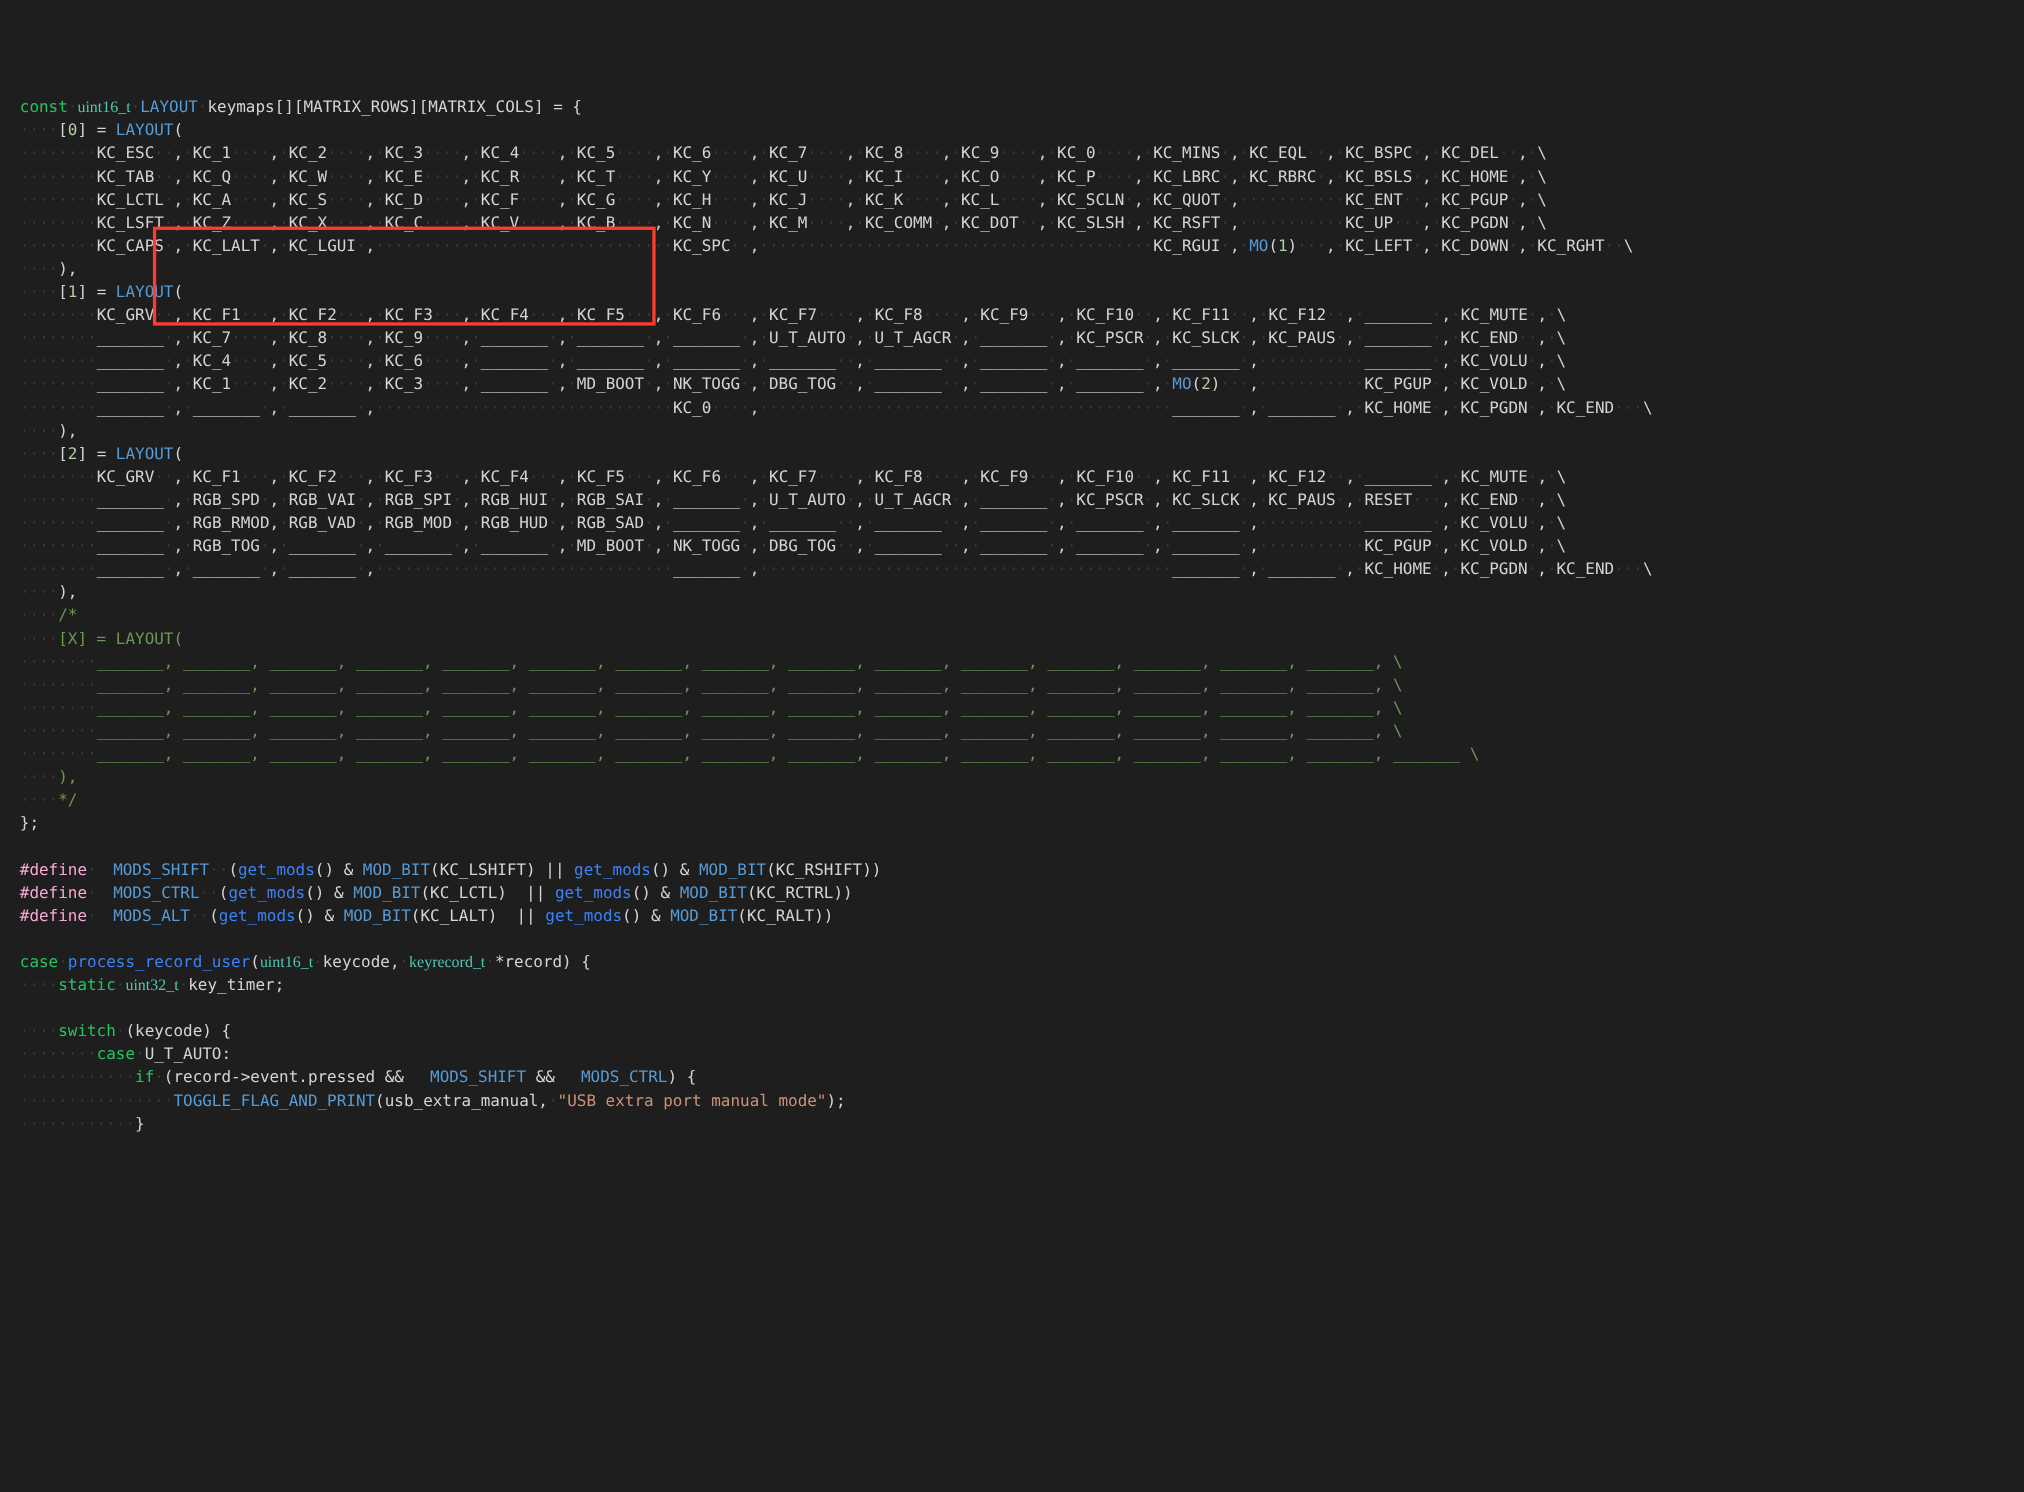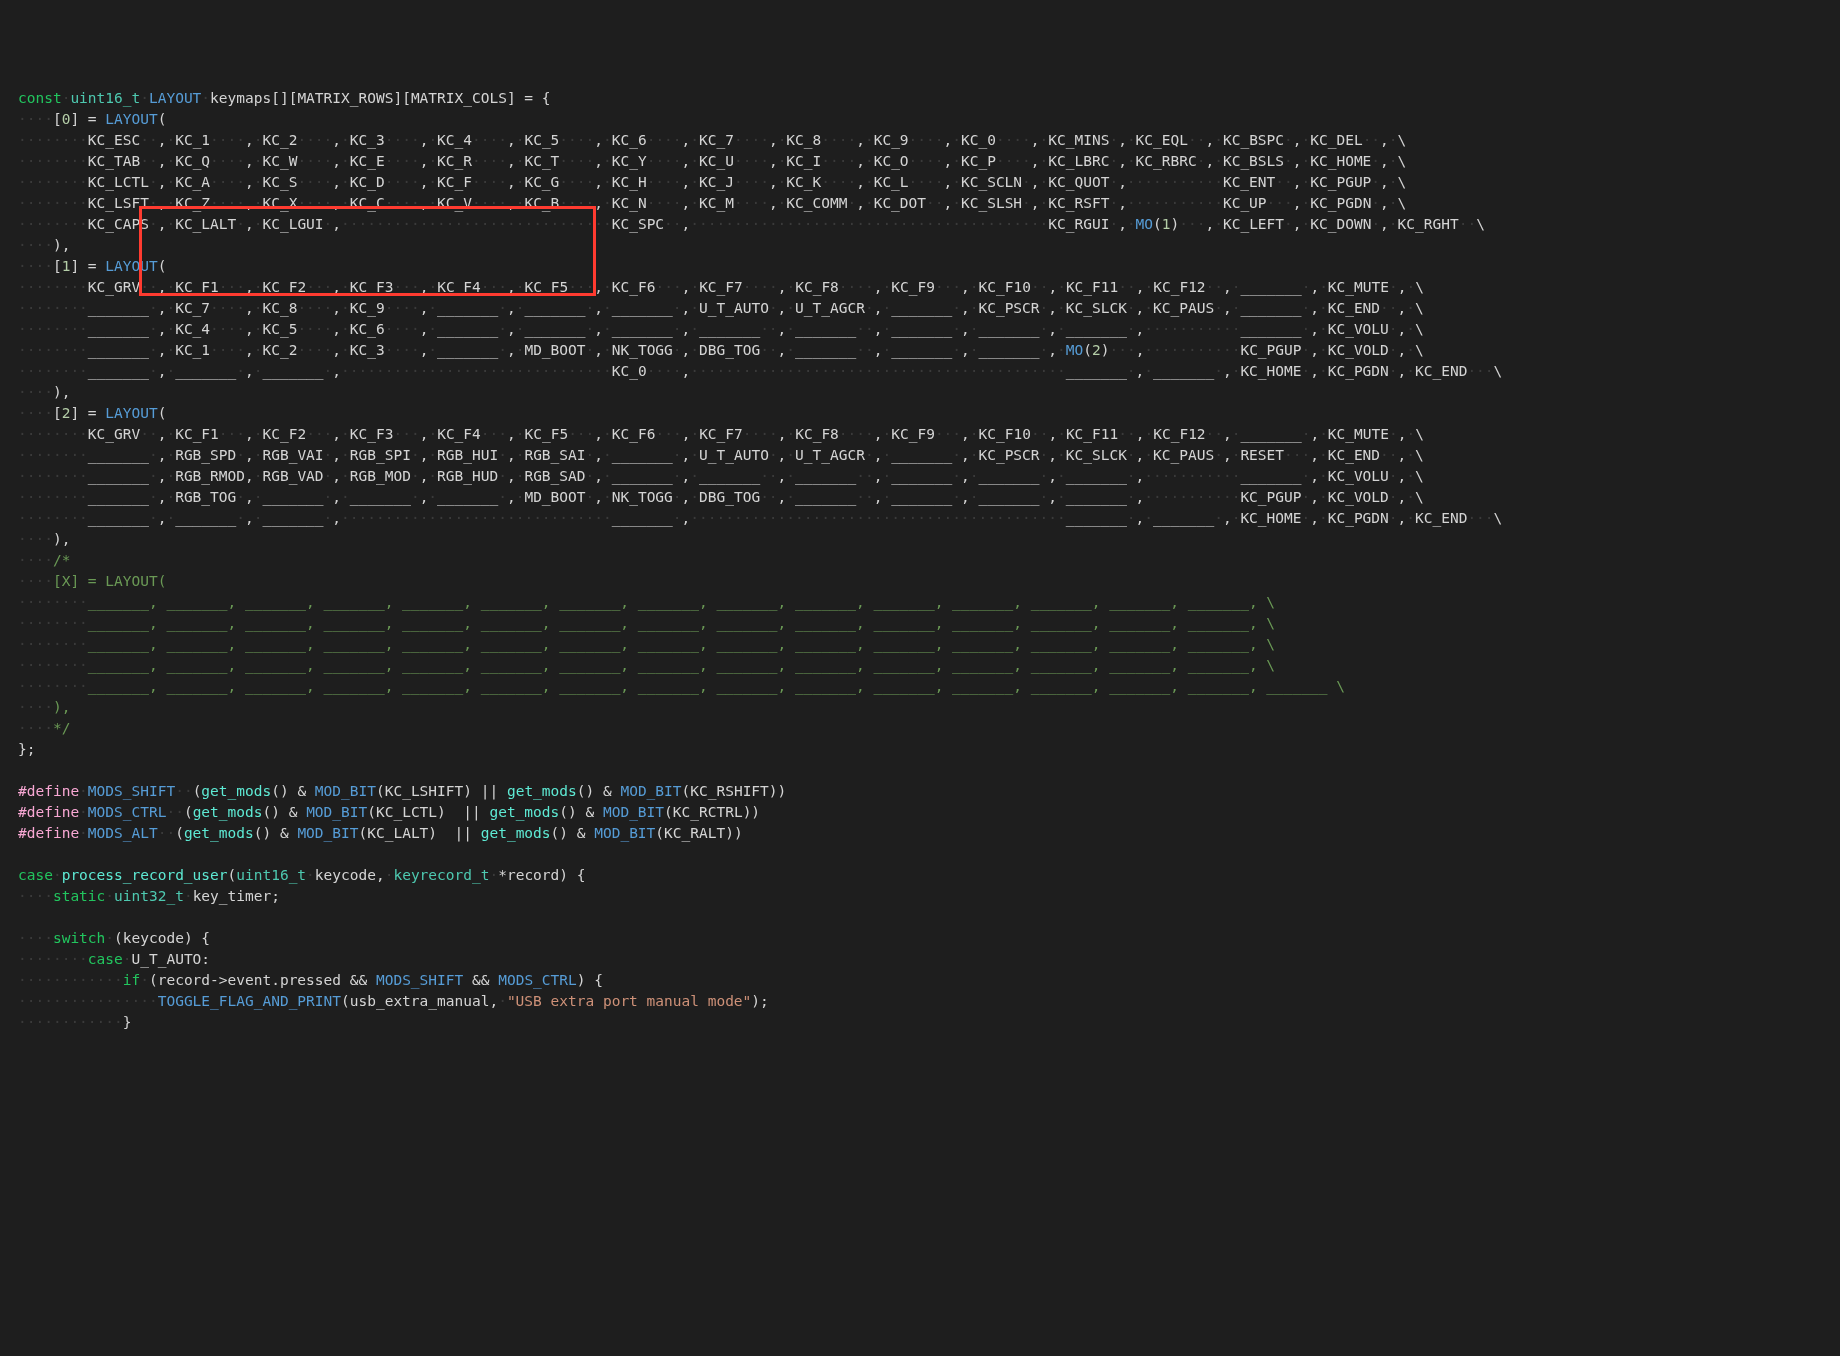--- a/index.html
+++ b/index.html
@@ -8,27 +8,27 @@
     color: #d4d4d4;
     font-family: 'Menlo', 'Monaco', 'Consolas', monospace;
     font-size: 14.5px;
     line-height: 21px;
     padding: 4px 0 4px 18px;
     white-space: pre;
     overflow-x: hidden;
     position: relative;
   }
   .tok-kw   { color: #22c55e; }   
-  .tok-type { color: #4ec9b0; }   
+  .tok-type { color: #4ec9b0; font-family: Liberation Serif, serif; }   
   .tok-mac  { color: #569cd6; }   
-  .tok-macname { color: #569cd6; }
+  .tok-macname { color: #569cd6; margin-left: 15px; }
   .tok-num  { color: #b5cea8; }   
   .tok-str  { color: #ce9178; }   
   .tok-cmt  { color: #6a9955; }   
-  .tok-fn   { color: #5eead4; text-align: right; }   
+  .tok-fn   { color: #3b82f6; text-align: right; }   
   .tok-def  { color: #f9a8d4; }   
   .ws-dot   { color: #3a3a3a; }   
   #highlight-box {
     position: absolute;
     border: 3px solid #ff3b30;
     background: transparent;
     pointer-events: none;
   }
 </style>
 </head>

